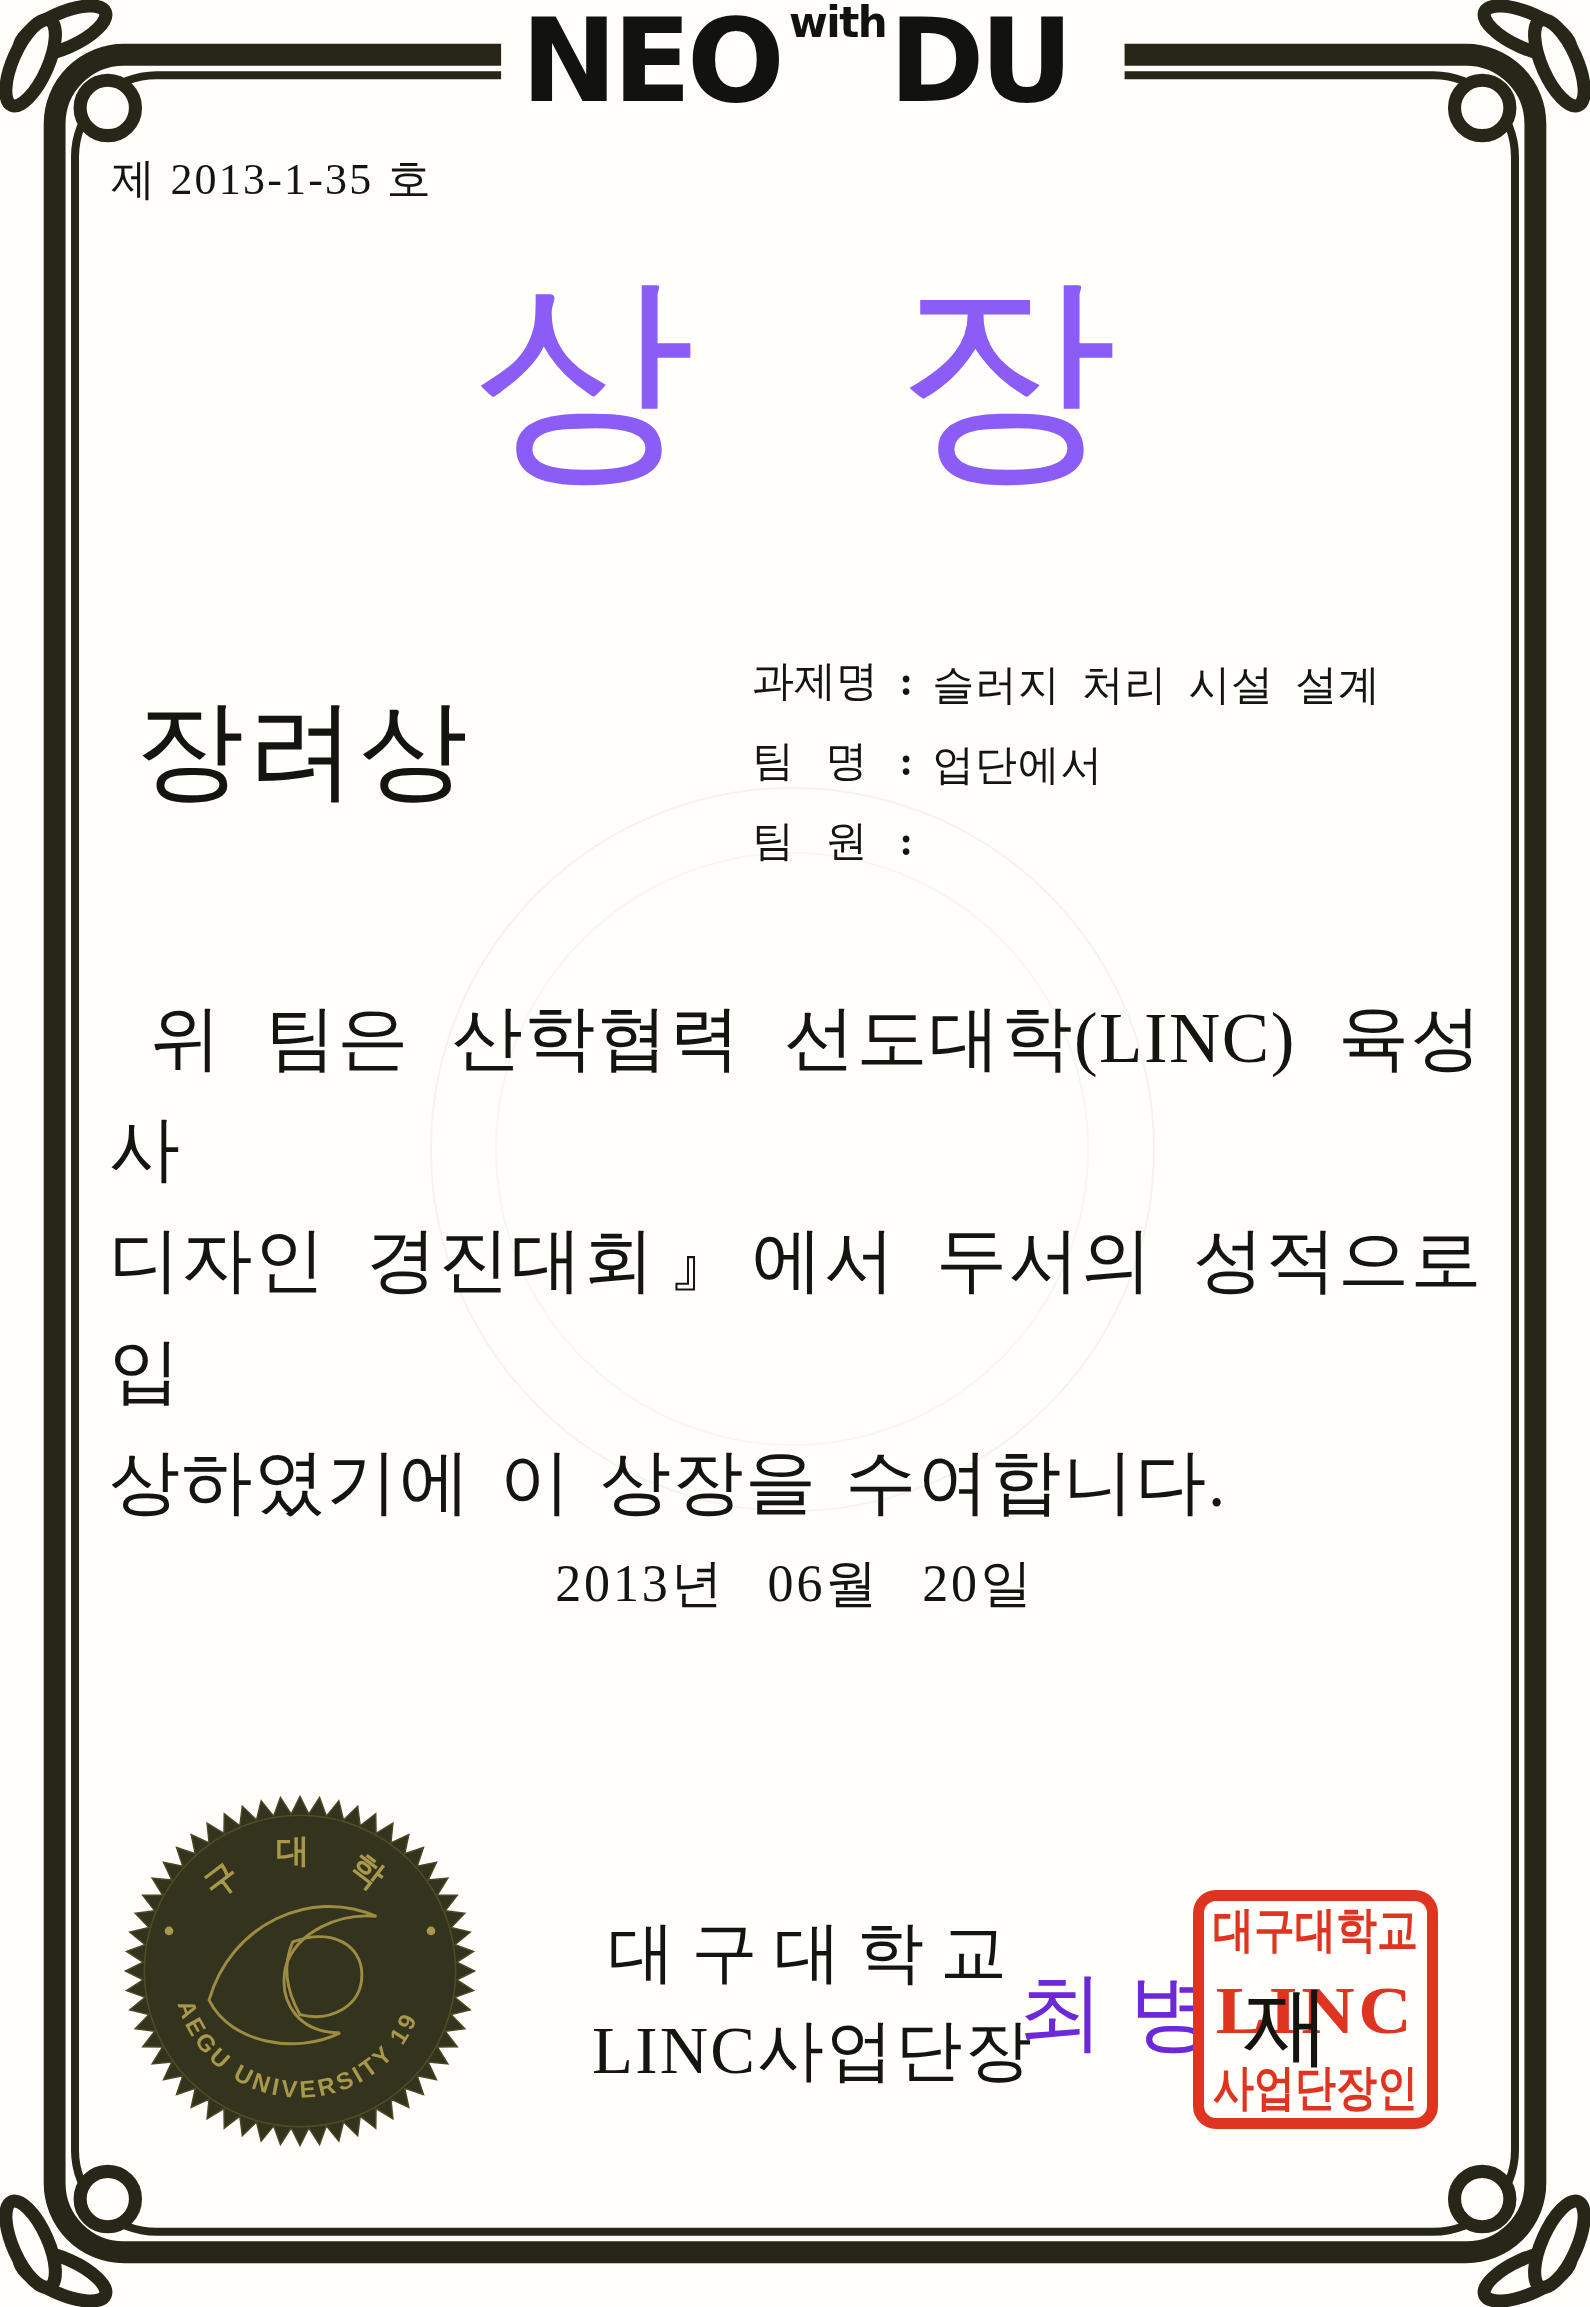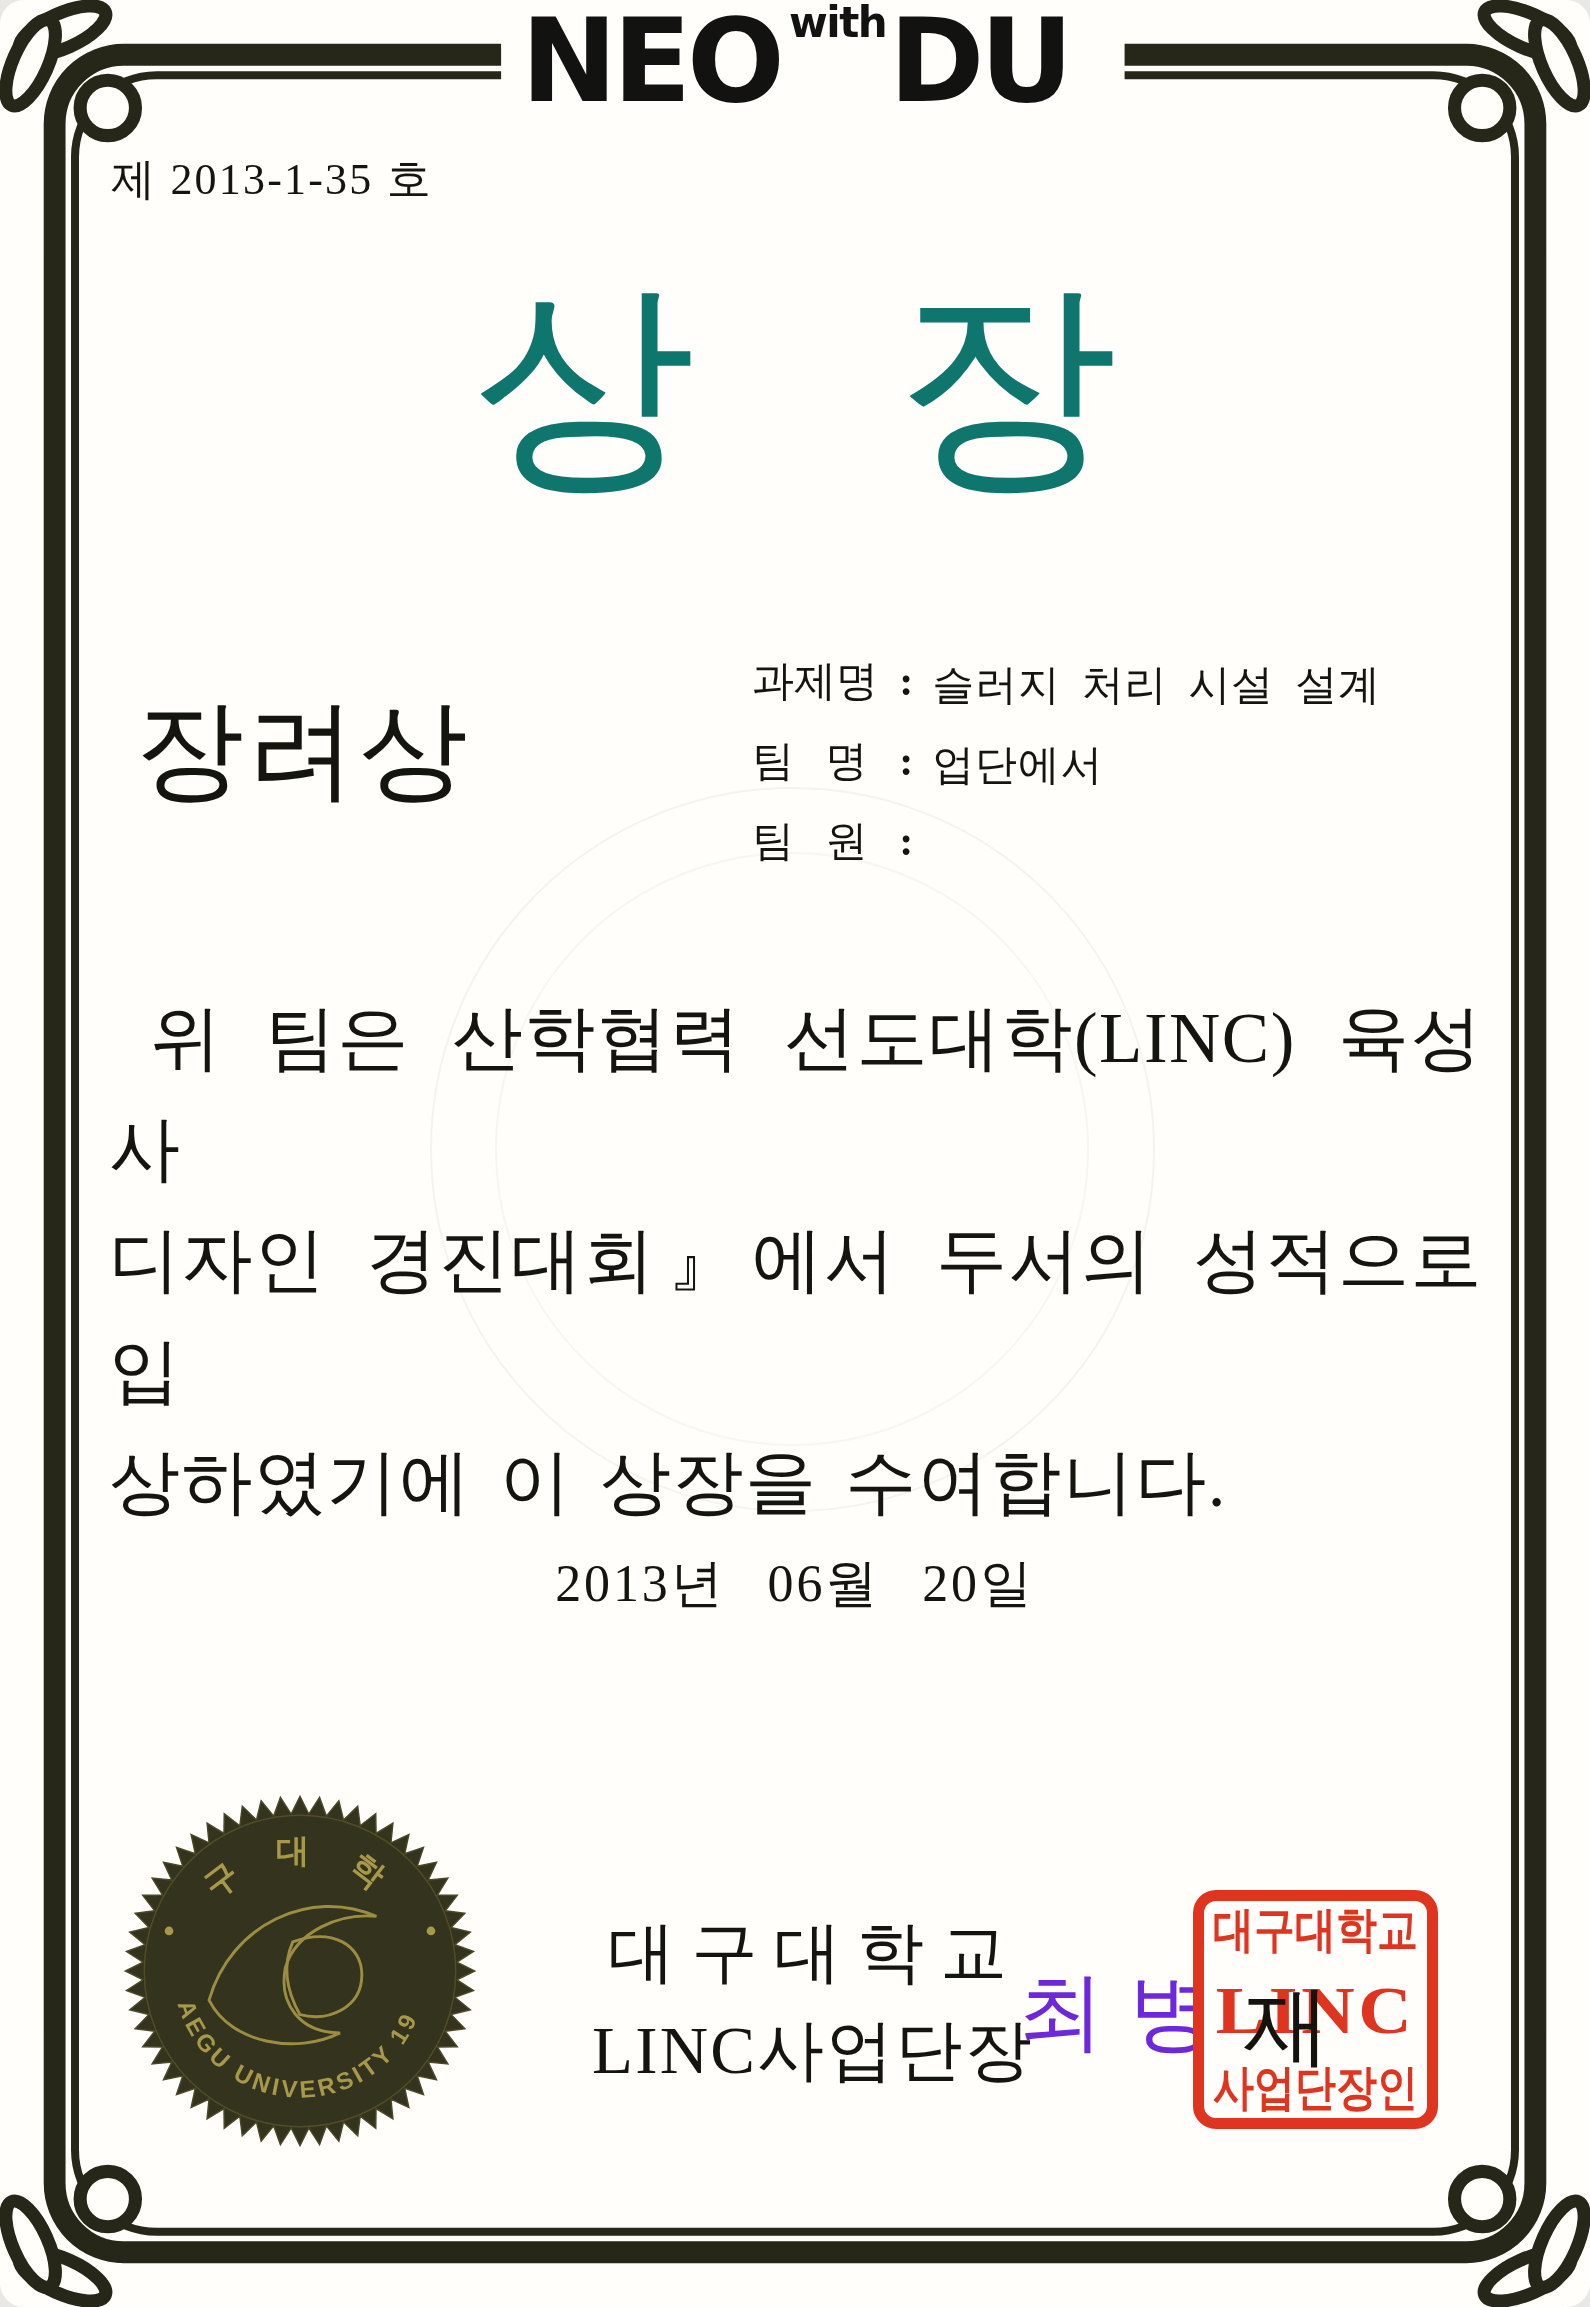--- a/index.html
+++ b/index.html
@@ -3,21 +3,20 @@
 <meta charset="utf-8">
 <style>
   html,body{margin:0;padding:0;background:#e8e8e4;}
   .page{
     position:relative;
     width:1590px;height:2307px;
     background:#fffefa;
     overflow:hidden;
     font-family:"Liberation Serif","DejaVu Serif",serif;
     color:#15150f;
-    border-radius:24px;
   }
   
   .watermark{position:absolute;left:430px;top:787px;width:721px;height:721px;
     border-radius:50%;border:2.9px solid rgba(115,105,70,0.07);z-index:0;}
   .watermark.inner{left:495px;top:852px;width:590px;height:590px;
     border:2.2px solid rgba(115,105,70,0.05);}
   
   .border-svg{position:absolute;left:0;top:0;z-index:1;}
   .frame-outer{fill:none;stroke:#262718;stroke-width:30px;}
   .frame-inner{fill:none;stroke:#262718;stroke-width:11px;}
@@ -25,22 +24,22 @@
   .orn{fill:#fffefa;stroke:#262718;stroke-width:18px;}
   
   .logo{position:absolute;top:4.4px;left:50%;transform:translateX(-50%);
     display:flex;align-items:flex-start;z-index:2;
     font-family:"DejaVu Sans","Liberation Sans",sans-serif;font-weight:900;color:#121210;}
   .logo .neo,.logo .du{font-size:115px;line-height:1;letter-spacing:-4.4px;}
   .logo .with{font-size:42px;line-height:1;margin:0 2.9px 0 8.7px;position:relative;top:-2.9px;letter-spacing:-1.5px;}
   
   .doc-number{position:absolute;left:111px;top:150px;font-size:44px;letter-spacing:2.2px;z-index:2;}
   
-  .title{position:absolute;top:268px;left:50%;transform:translateX(calc(-50% + 99px));
-    font-size:224px;line-height:1.05;letter-spacing:198px;white-space:nowrap;z-index:2;color:#0f766e;}
+  .title{position:absolute;top:260px;left:50%;transform:translateX(calc(-50% + 99px));
+    font-size:224px;line-height:1.05;letter-spacing:198px;white-space:nowrap;z-index:2;color:#8b5cf6;}
   
   .award{position:absolute;left:135px;top:677px;font-size:109px;letter-spacing:2.9px;z-index:2;}
   
   .info{position:absolute;left:752px;top:641px;font-size:42px;z-index:2;}
   .info-row{display:flex;align-items:center;height:80px;}
   .info-label{display:inline-block;min-width:140px;white-space:pre;}
   .info-colon{margin:0 19px 0 7.3px;font-weight:bold;}
   .info-value{letter-spacing:0.7px;word-spacing:10.2px;white-space:nowrap;margin-top:8px;}
   .info-row:nth-child(3) .info-value{letter-spacing:-0.7px;}
   

